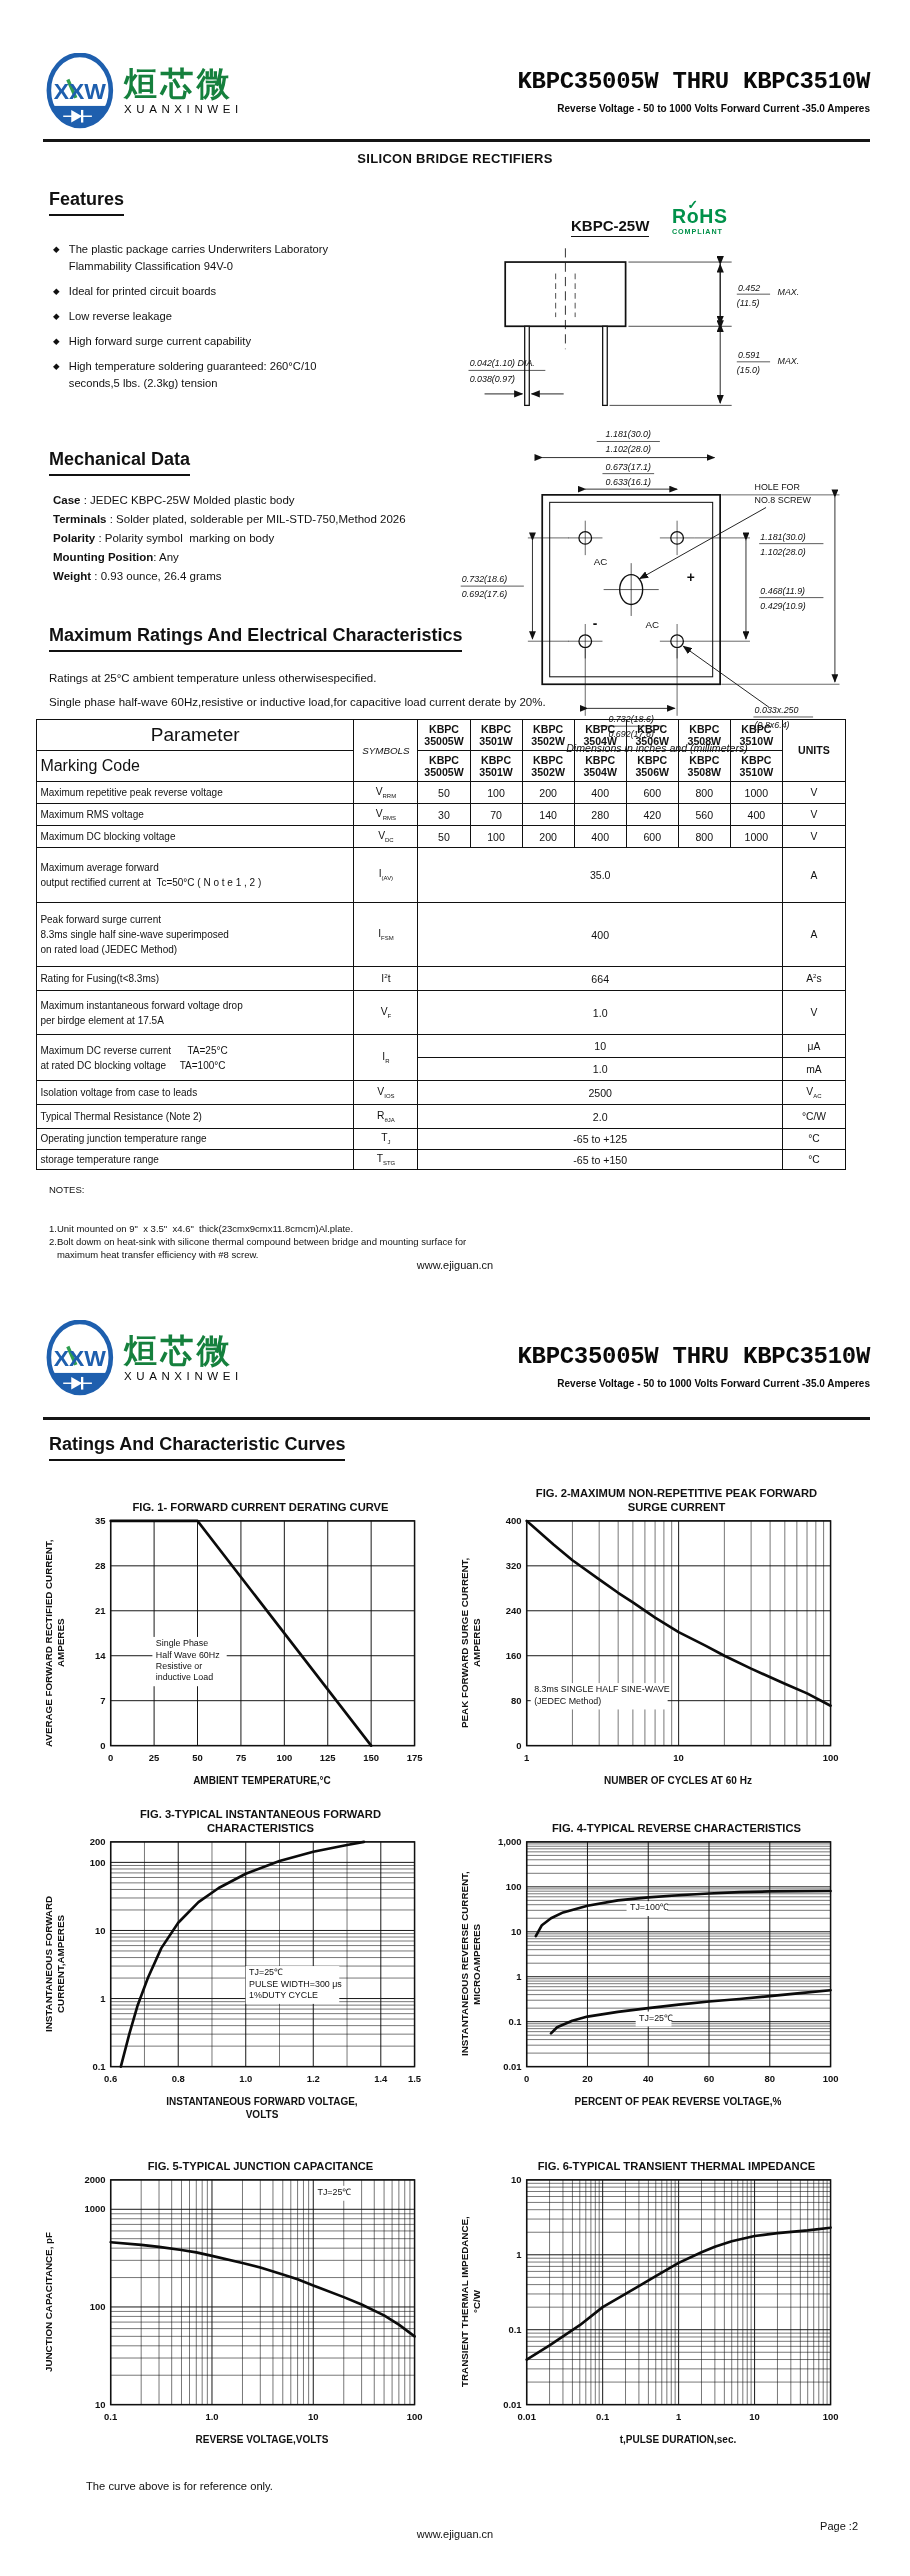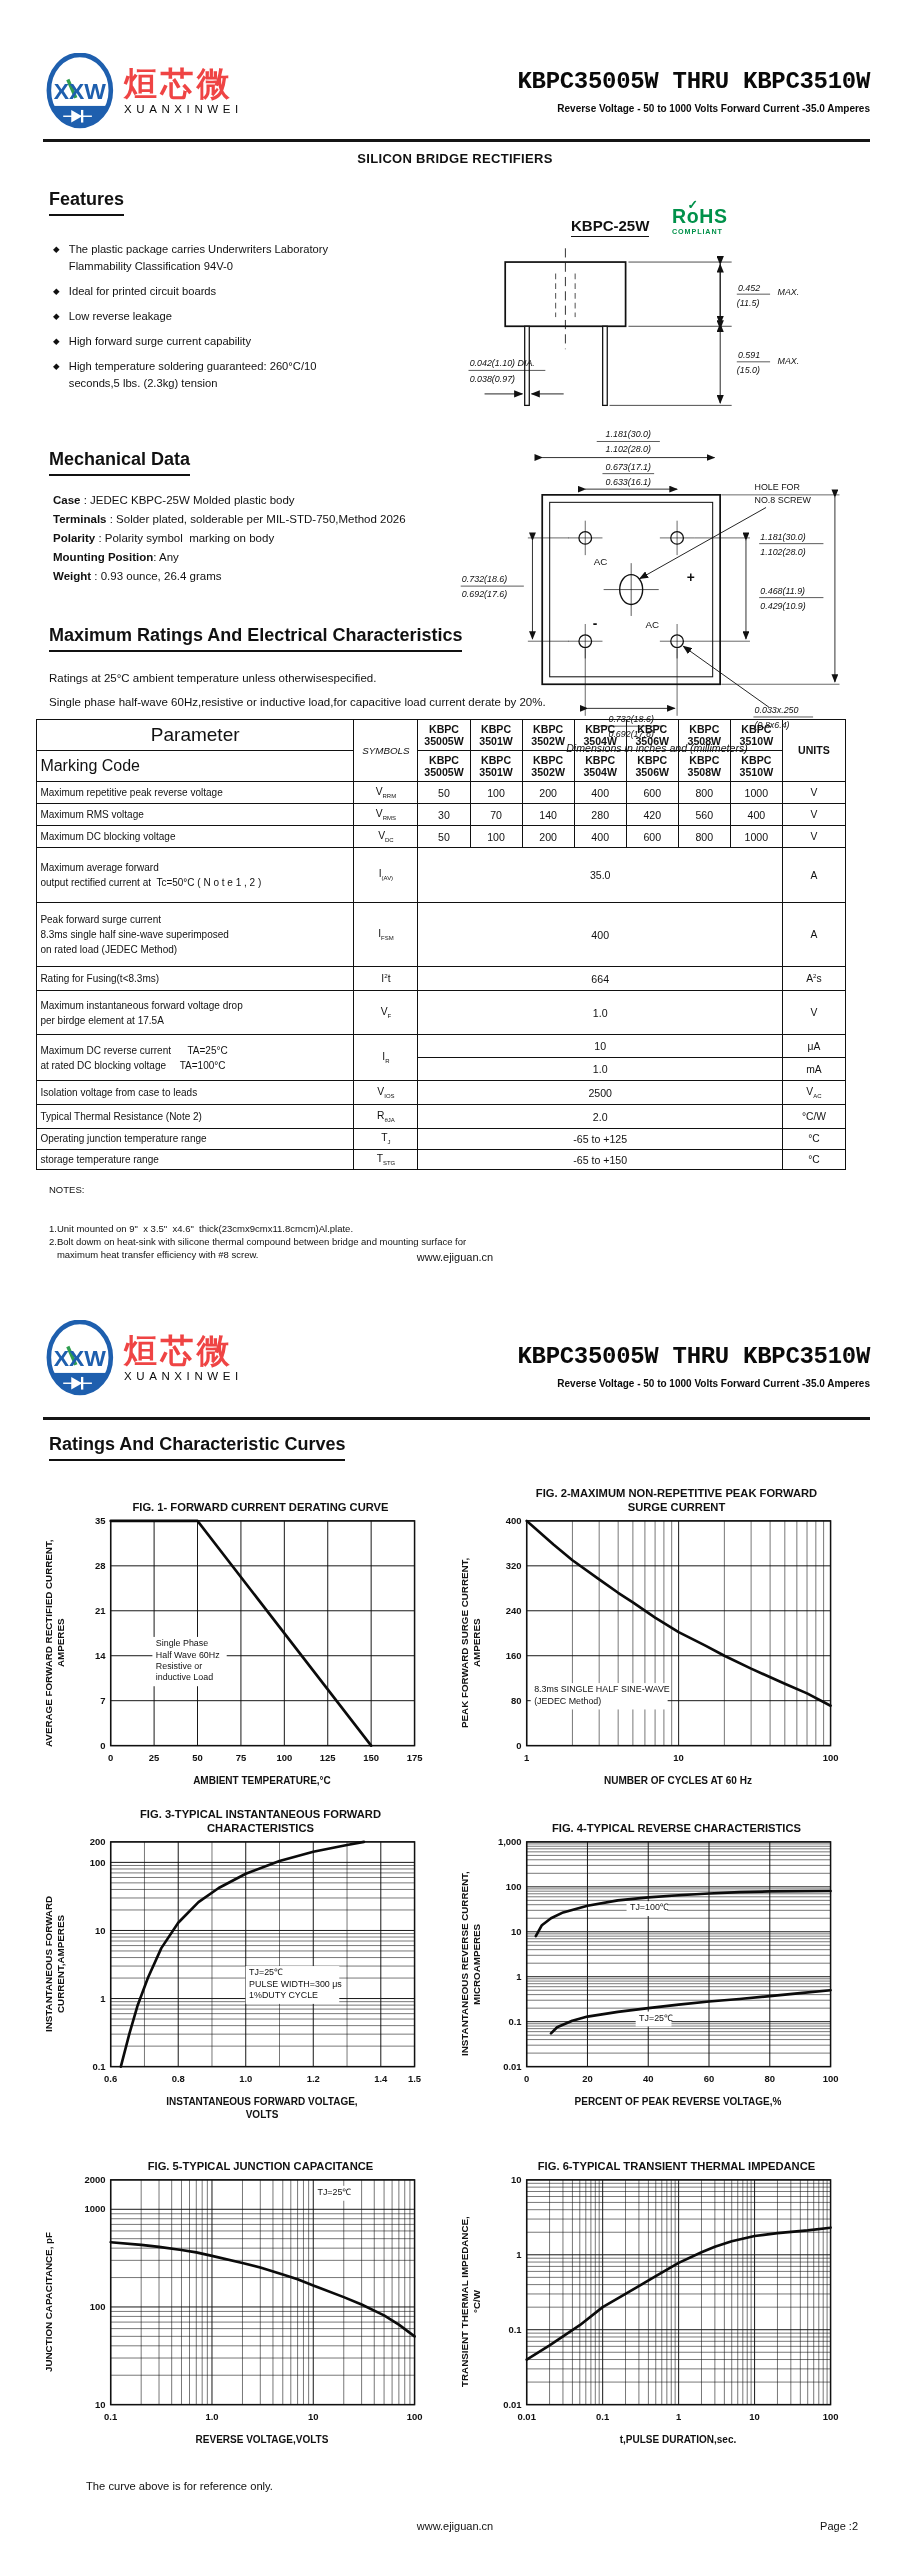--- a/index.html
+++ b/index.html
@@ -2,21 +2,21 @@
 <html style="font-size:9.2px"><head>
 <meta charset="utf-8">
 <style>
   html,body{margin:0;padding:0;background:#fff;}
   body{font-family:"Liberation Sans",sans-serif;color:#111;}
   .sheet{position:relative;width:910px;background:#fff;}
   .page{position:relative;width:910px;height:1288px;background:#fff;overflow:hidden;}
   .abs{position:absolute;}
   
   .logo{display:flex;align-items:center;gap:8px;}
-  .logo-cn{font-size:33px;font-weight:bold;letter-spacing:3.4px;color:#ef4444;line-height:1;}
+  .logo-cn{font-size:33px;font-weight:bold;letter-spacing:3.4px;color:#15803d;line-height:1;}
   .logo-en{font-size:11.5px;letter-spacing:4.6px;color:#0a0a0a;margin-top:3.4px;}
   .title-block{text-align:right;}
   .doc-title{font-size:24px;font-weight:bold;letter-spacing:-0.3px;color:#0a0a0a;font-family:Liberation Mono, monospace;}
   .doc-sub{font-size:10px;font-weight:bold;margin-top:8px;color:#0a0a0a;}
   .rule{height:3.4px;background:#151515;}
   .center-heading{width:100%;text-align:center;font-size:13px;font-weight:bold;letter-spacing:0.3px;}
   .sec-h{font-size:18px;font-weight:bold;border-bottom:2.9px solid #111;padding-bottom:4px;display:inline-block;}
   
   .feat{display:flex;margin-bottom:7.5px;width:310px;}
   .feat .dia{font-size:8.6px;margin:2.9px 9.2px 0 0;flex:0 0 auto;}
@@ -38,21 +38,21 @@
   .sh{font-style:italic;font-size:9.8px;text-align:center;padding:0;}
   .mh{font-weight:bold;font-size:10.6px;text-align:center;line-height:1.15;padding:1.7px 0;}
   .mc{font-size:16px;}
   .pc{font-size:10px;white-space:pre-wrap;line-height:1.5;}
   .sc{text-align:center;font-size:10.3px;padding:0;}
   .vc{text-align:center;font-size:10.6px;}
   .uc{text-align:center;font-size:10.3px;padding:1.1px 0;}
   sub{font-size:0.58em;}
   sup{font-size:0.6em;}
   .notes{font-size:9.5px;line-height:13px;white-space:pre-wrap;}
-  .footer-site{width:100%;text-align:center;font-size:11px;}
+  .footer-site{width:100%;text-align:center;font-size:11px;margin-top:8px;}
   .footer-page{font-size:11px;}
   
   .fig-title{height:31px;display:flex;flex-direction:column;justify-content:flex-end;align-items:center;text-align:center;font-size:11.2px;font-weight:bold;white-space:pre-line;line-height:1.25;width:356px;margin-left:25px;padding-left:29px;box-sizing:border-box;}
   .fig-body{display:flex;align-items:flex-start;}
   .ylab{writing-mode:vertical-rl;transform:rotate(180deg);height:258px;width:25px;white-space:pre-line;text-align:center;font-weight:bold;font-size:9.8px;line-height:1.25;}
   .xlab{margin-left:25px;width:356px;padding-left:32px;box-sizing:border-box;text-align:center;font-weight:bold;font-size:10px;white-space:pre-line;margin-top:2.3px;line-height:1.3;}
   .chart{display:block;}
   .tick{font:bold 16.5px "Liberation Sans",sans-serif;fill:#111;}
   .ann{font:15.5px "Liberation Sans",sans-serif;fill:#111;}
   

